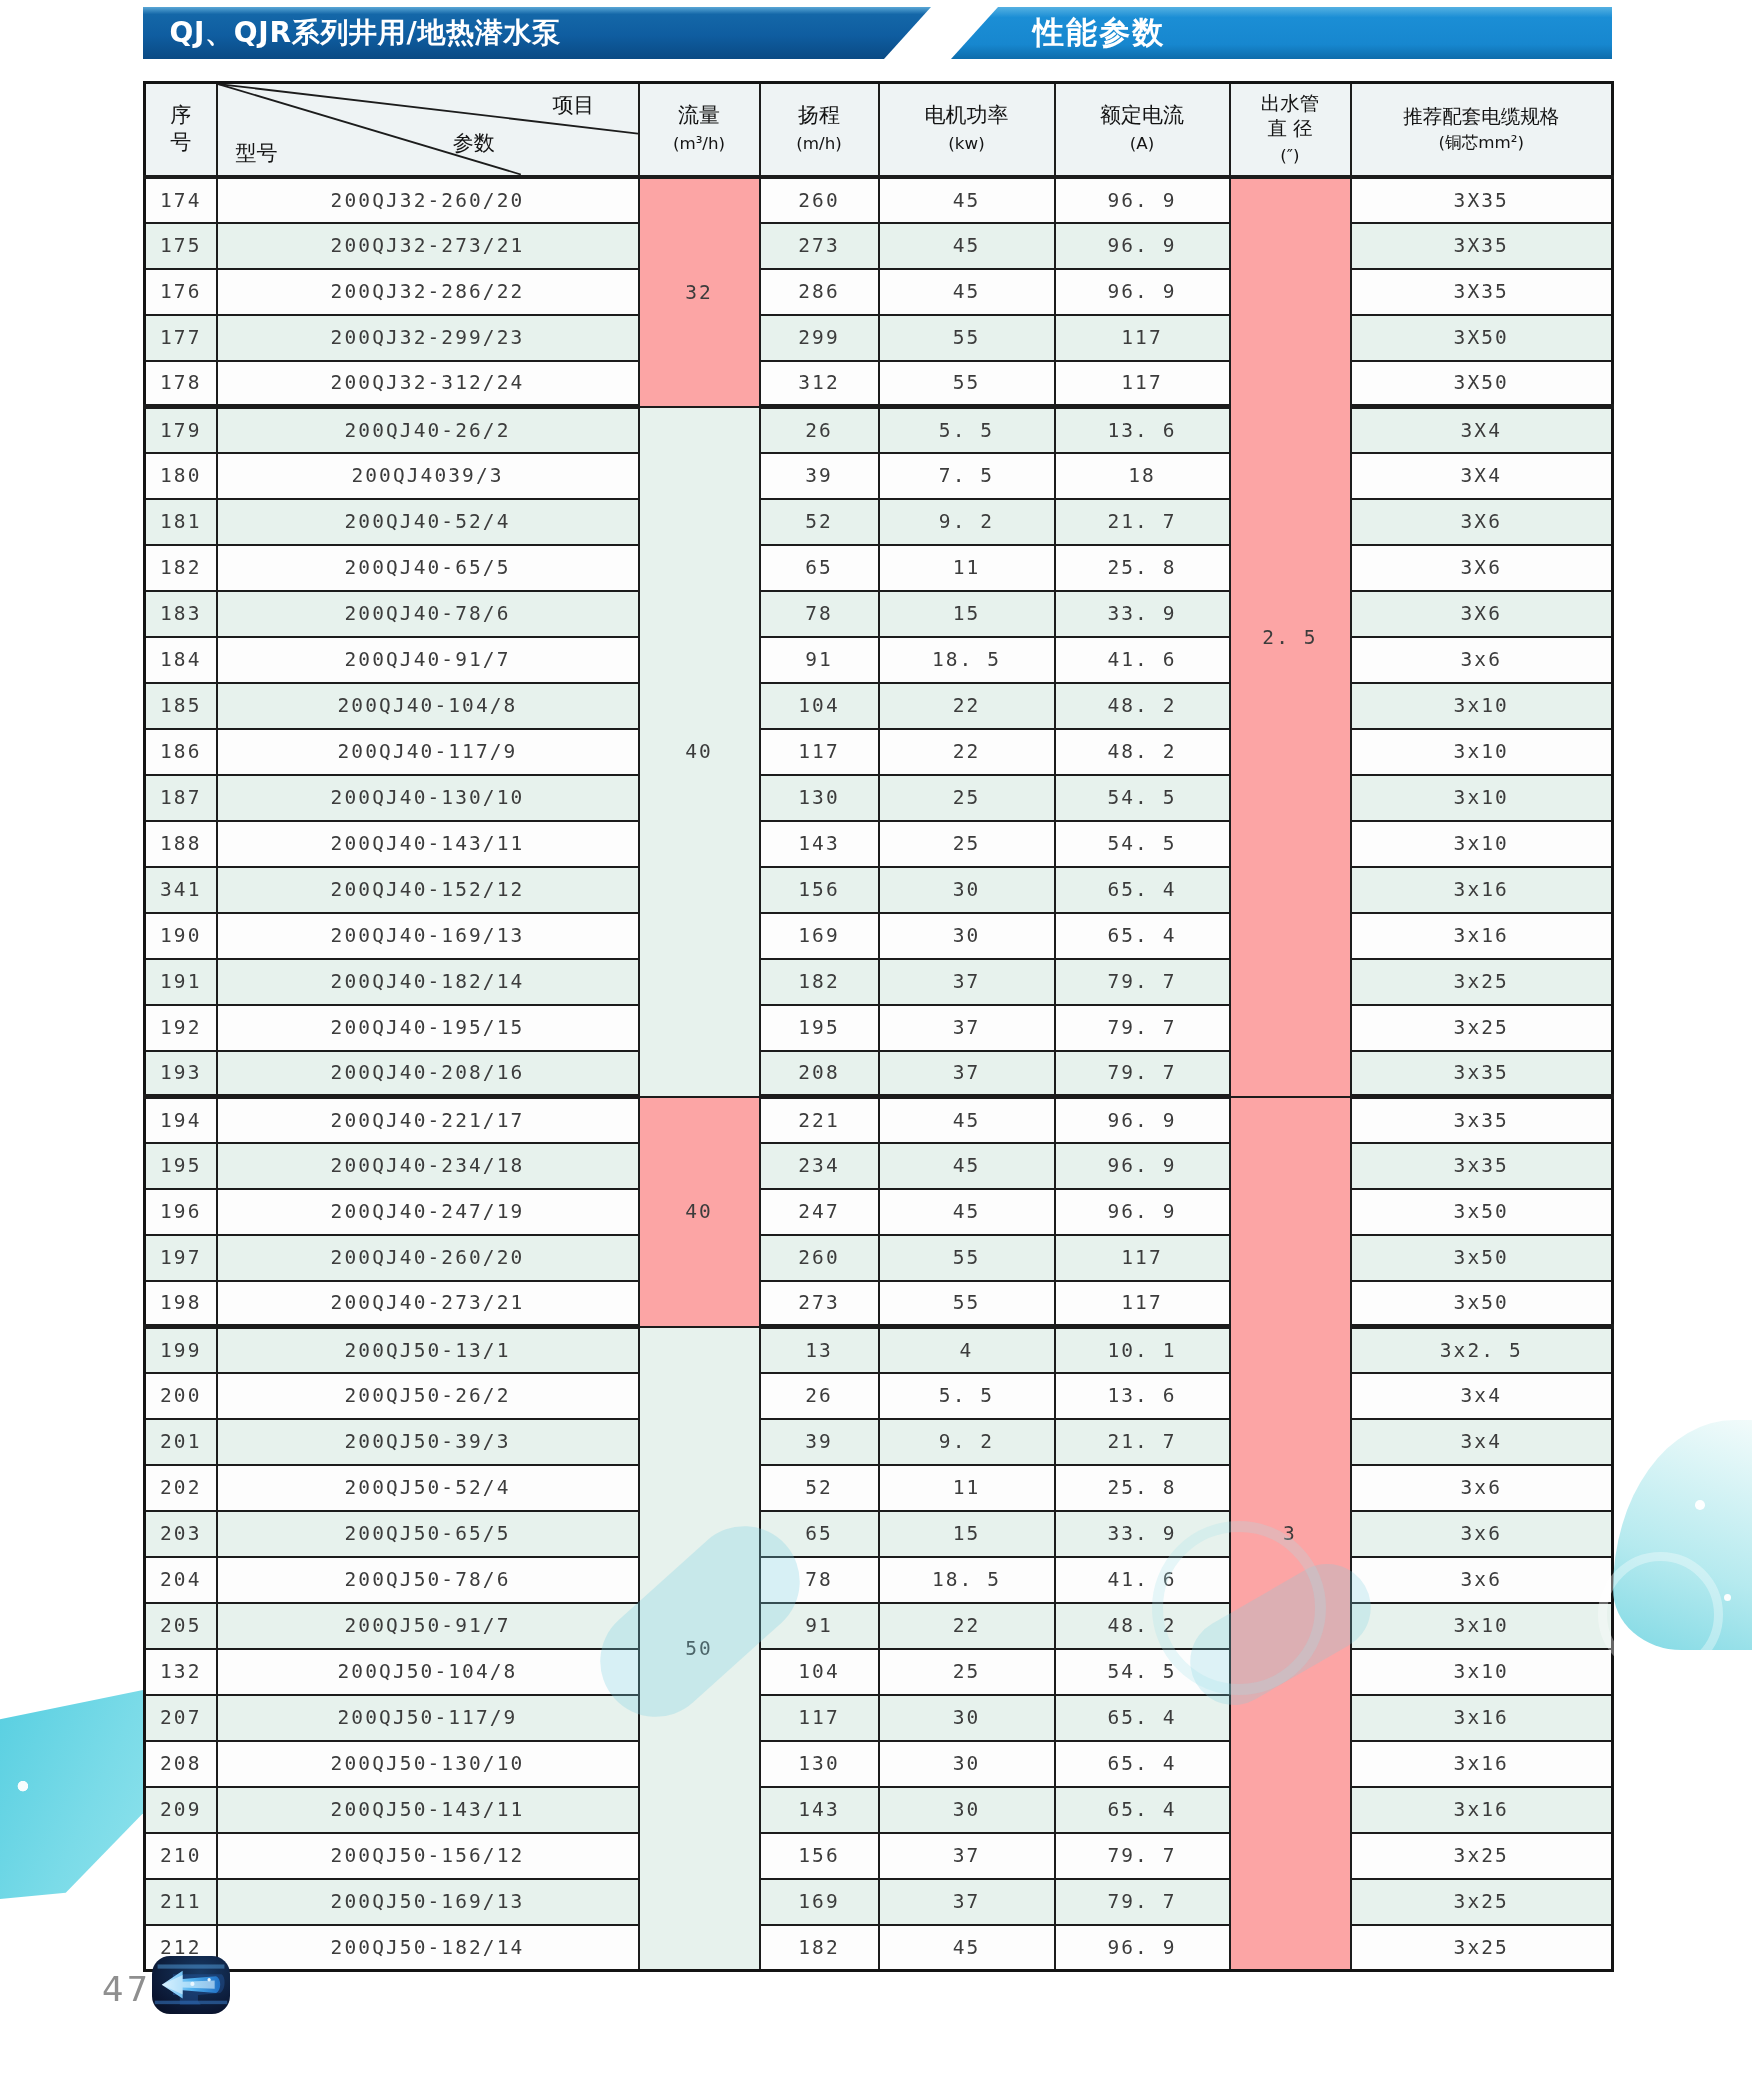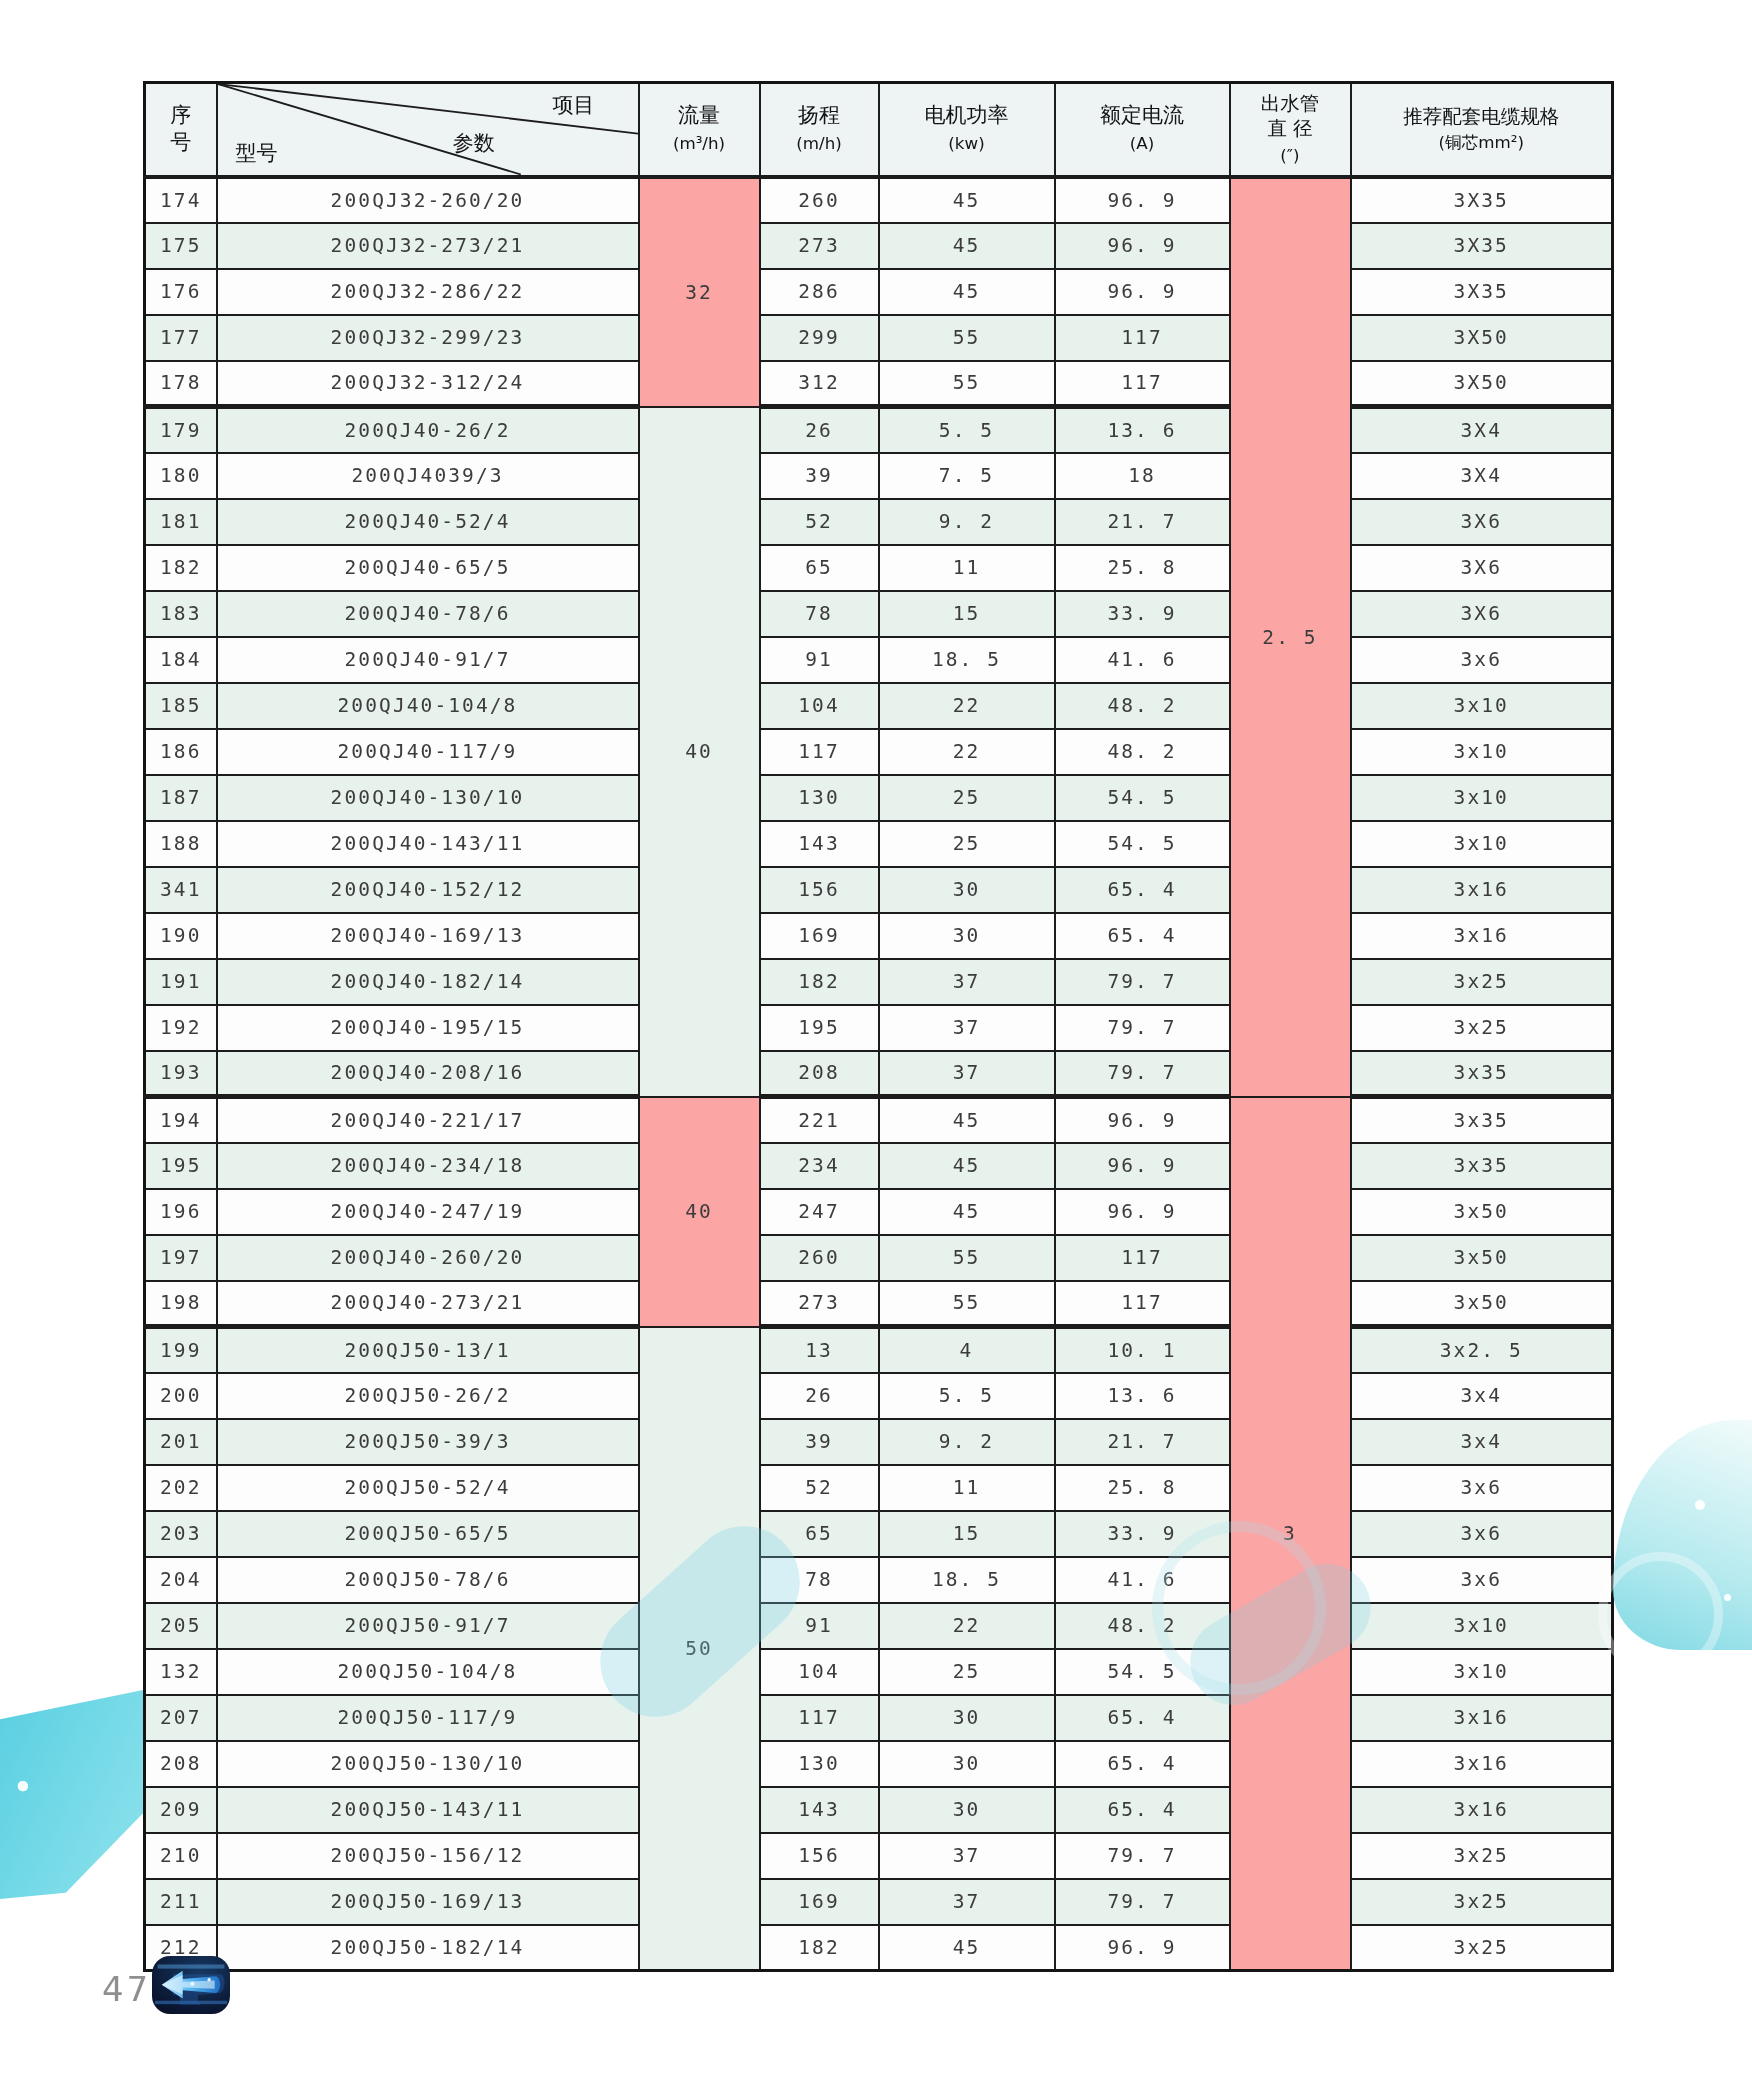--- a/index.html
+++ b/index.html
@@ -83,20 +83,26 @@
       radial-gradient(circle at 16% 46%, rgba(255,255,255,0.95) 0 4.9px, rgba(255,255,255,0) 5.6px),
       linear-gradient(115deg, var(--c-accent-cyan,#58cfe1) 0%, #7adbe8 60%, #8ee2ec 100%);
     clip-path:polygon(0 14%, 100% 0, 100% 59%, 46% 97%, 0 100%);
   }
 </style>
 </head>
 <body>
 
 <div class="page">
 
+  <div class="bar-left">
+    <span class="t">QJ、QJR系列井用/地热潜水泵</span>
+  </div>
+  <div class="bar-right">
+    <span class="t">性能参数</span>
+  </div>
 
   <table class="spec">
     <colgroup>
       <col style="width:72px">
         <col style="width:422px">
         <col style="width:121px">
         <col style="width:119px">
       <col style="width:176px">
         <col style="width:175px">
         <col style="width:121px">

